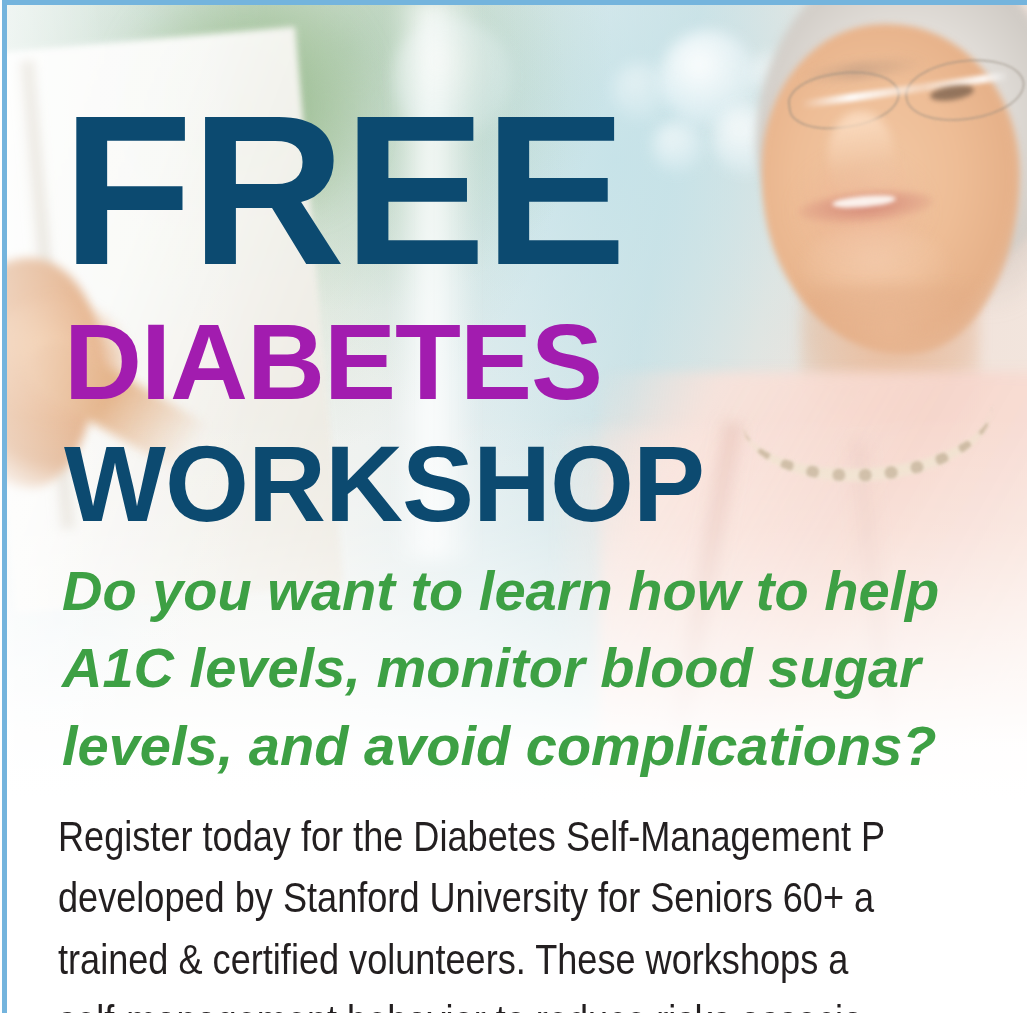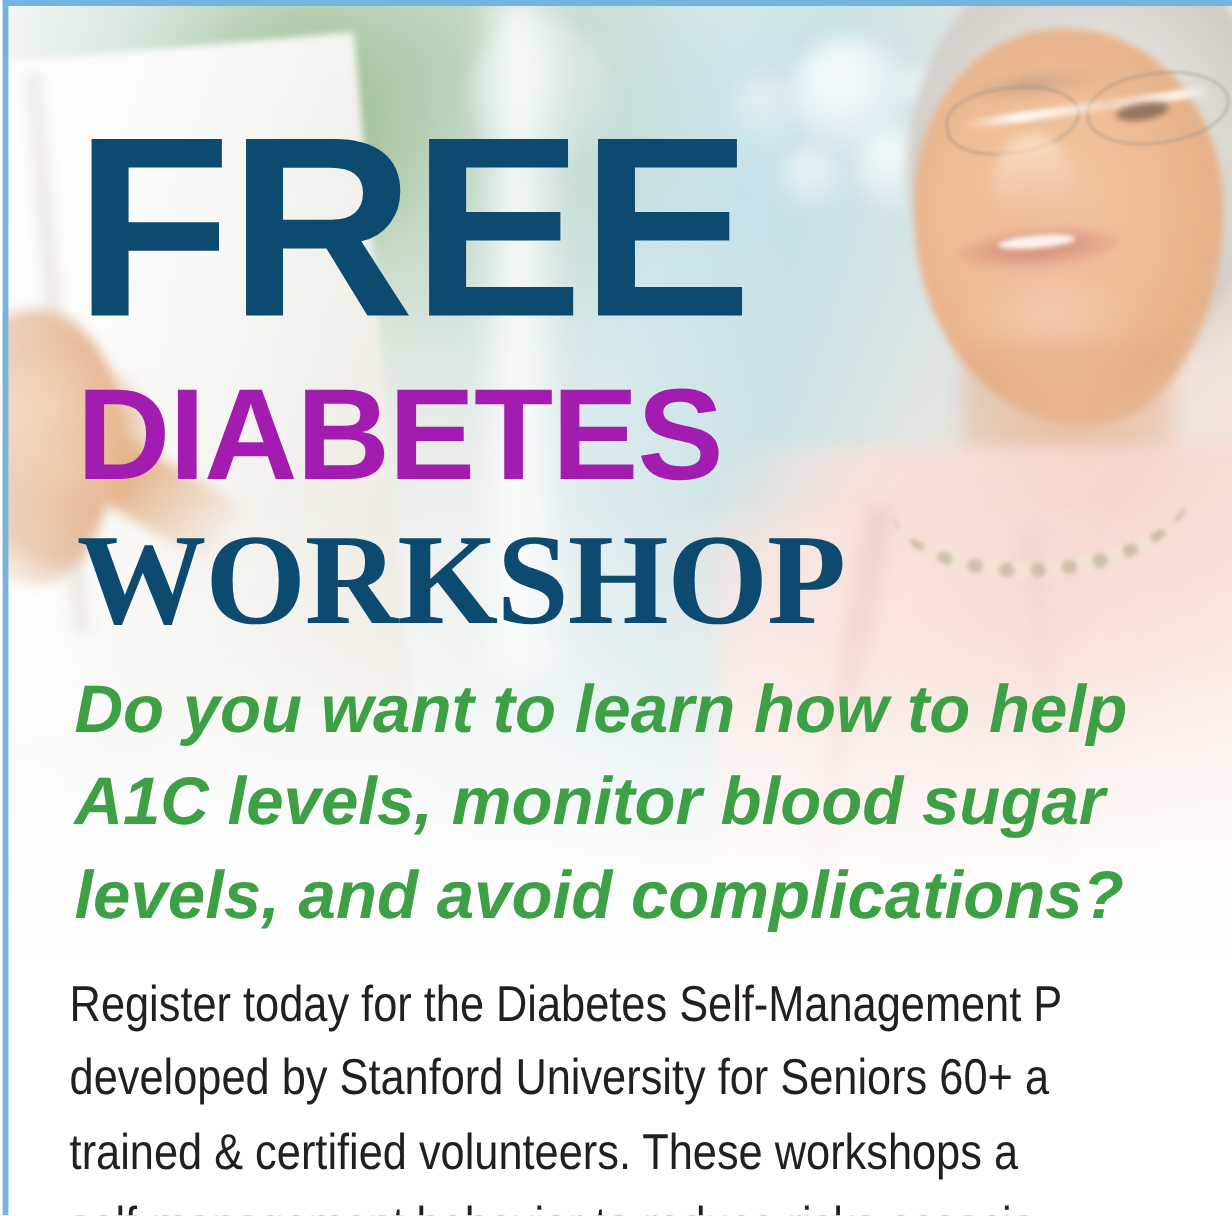--- a/index.html
+++ b/index.html
@@ -347,21 +347,21 @@
     font-size: 108px;
     line-height: 1.0;
     letter-spacing: -1px;
     color: #a21caf;
     white-space: nowrap;
   }
   .headline-sub2 {
     position: absolute;
     left: 64px;
     top: 430px;
-    font-family: Liberation Serif, serif;
+    font-family: Liberation Sans, sans-serif;
     font-weight: 700;
     font-size: 108px;
     line-height: 1.0;
     letter-spacing: -1px;
     color: #0c4a70;
     white-space: nowrap;
   }
 
   .tagline {
     position: absolute;

